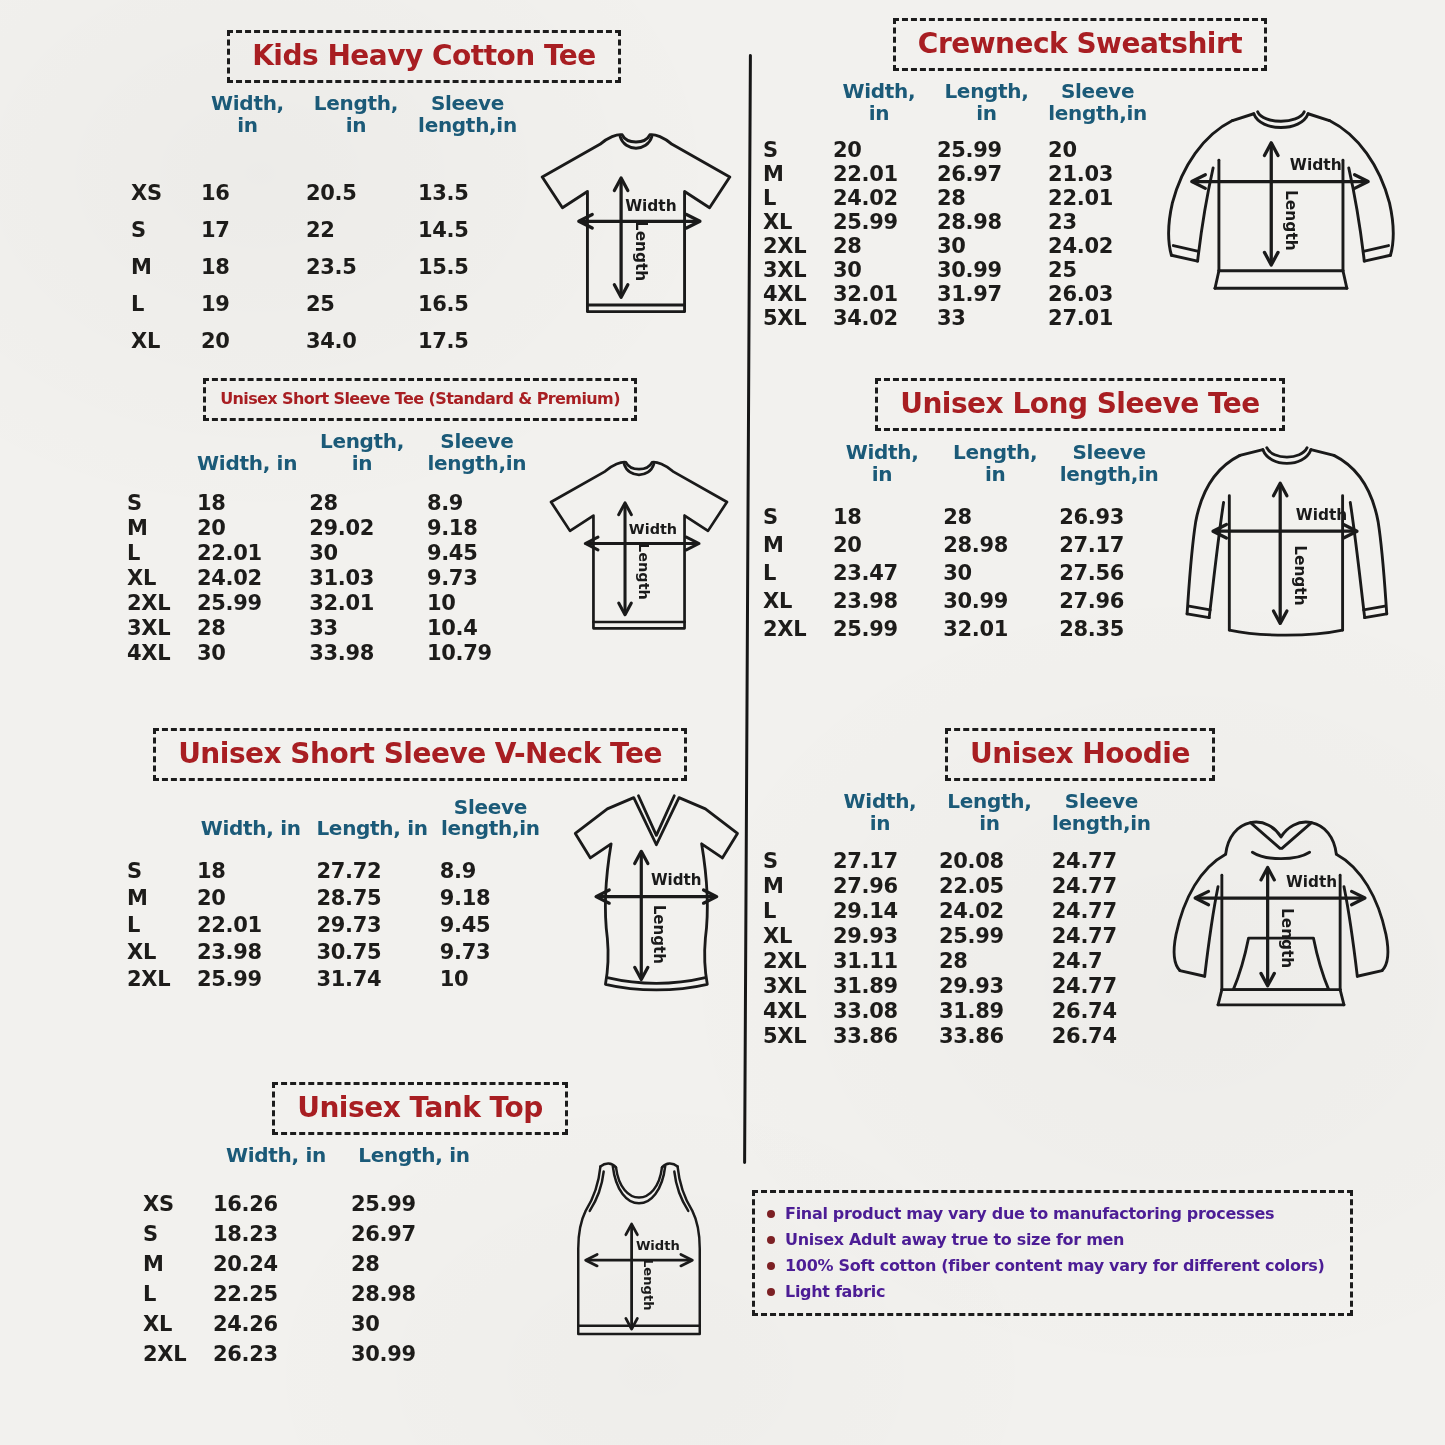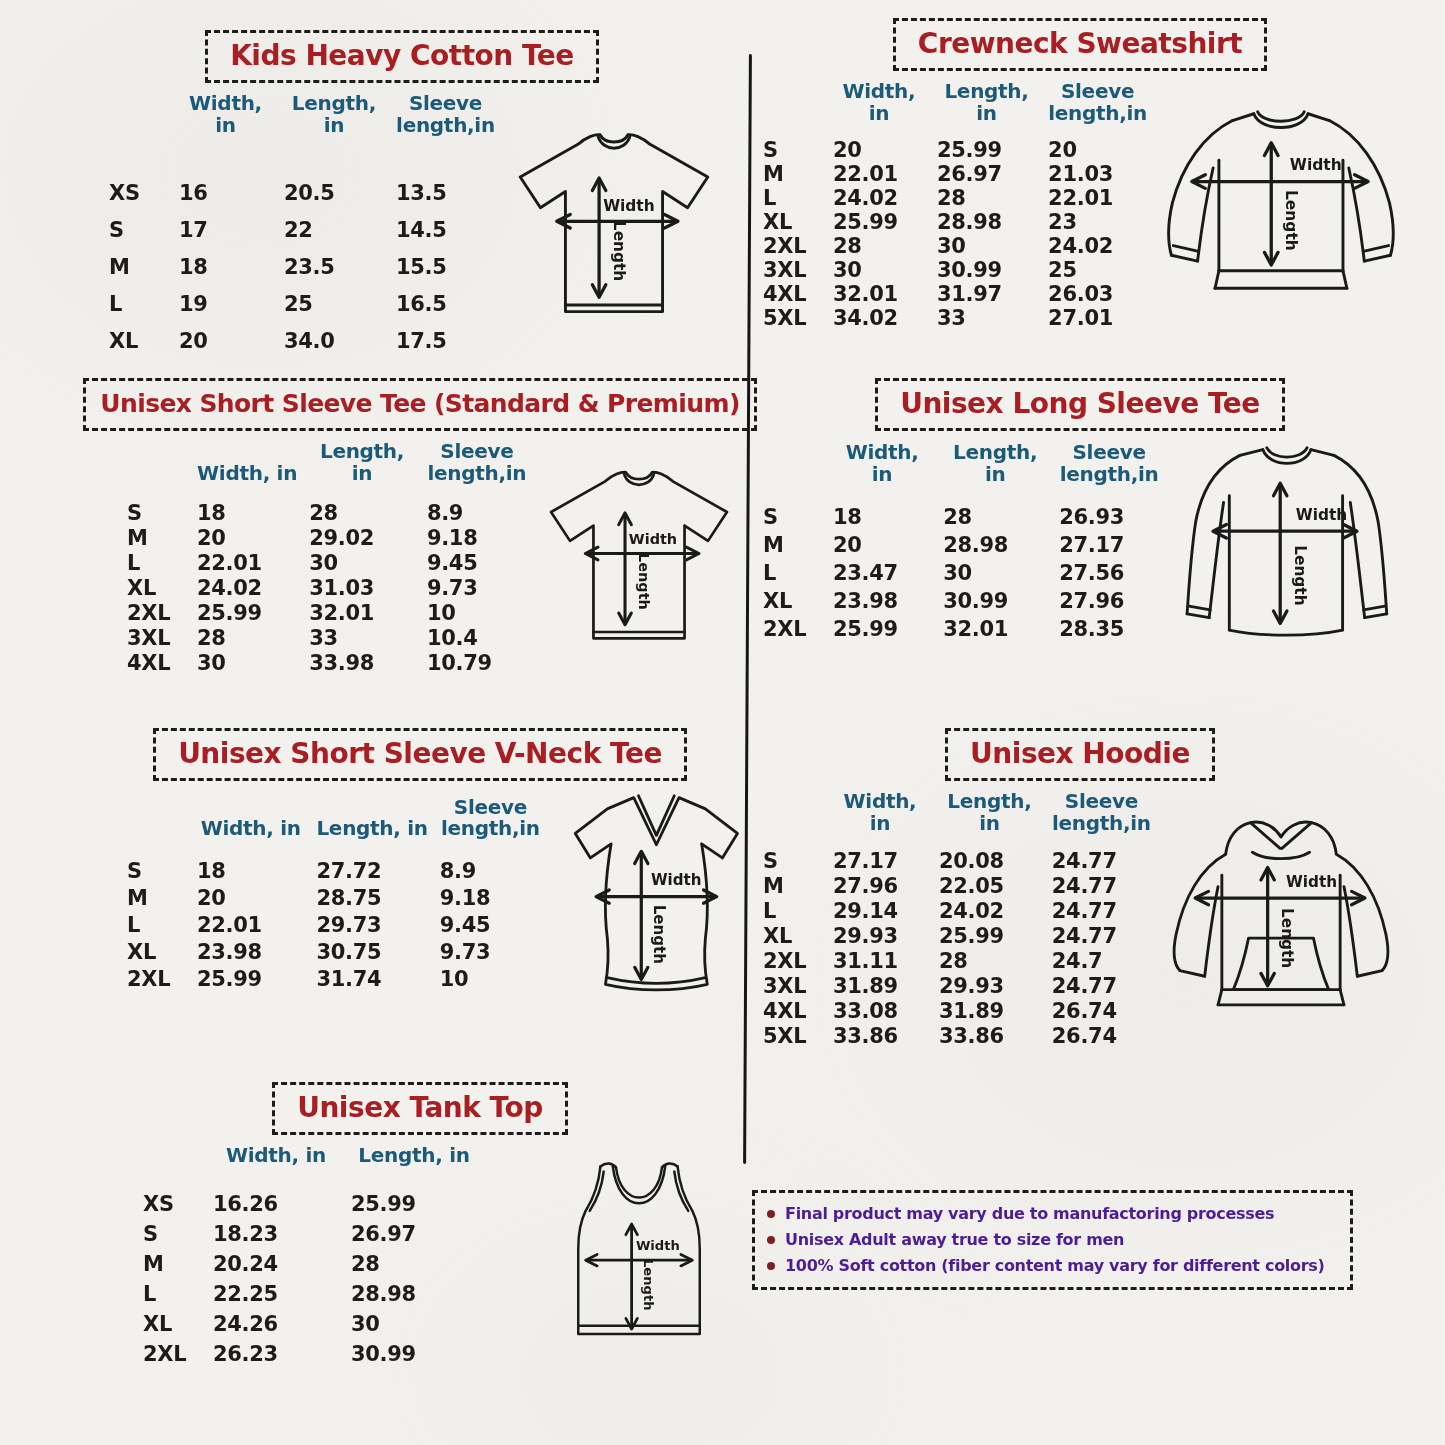--- a/index.html
+++ b/index.html
@@ -13,21 +13,21 @@
       radial-gradient(ellipse 700px 500px at 45% 95%, rgba(0,0,0,0.016), transparent 60%);
     position:relative;overflow:hidden;
     --red:#a81e22; --blue:#1b5a78; --ink:#1d1c1a; --bullet:#7c2024;
   }
   .page{position:absolute;inset:0;}
   .divider{position:absolute;left:746px;top:54px;width:3px;height:1110px;background:#161616;transform:rotate(0.3deg);border-radius:2px;}
   .panel{position:absolute;box-sizing:border-box;}
   .title-row{display:flex;justify-content:center;margin-bottom:10px;}
   .title-box{border:3px dashed #1c1c1c;padding:6px 22px 8px;background:transparent;}
   .title-box .ttl{font-weight:700;color:var(--red);font-size:28px;letter-spacing:-0.5px;white-space:nowrap;}
-  .panel.small-title .title-box .ttl{font-size:25px;letter-spacing:-0.6px;}
+  .panel.small-title .title-box .ttl{font-size:16px;letter-spacing:-0.6px;}
   .panel.small-title .title-box{padding:8px 14px 10px;}
   .content{display:flex;align-items:center;}
   .content.pl-left{padding-left:26px;}
   .content.pl-right{padding-left:2px;}
   table.size-table{border-collapse:collapse;}
   table.size-table th{
     color:var(--blue);font-size:20px;font-weight:700;text-align:center;
     vertical-align:bottom;line-height:1.08;padding:0 6px var(--hgap,16px) 6px;letter-spacing:-0.3px;
   }
   table.size-table th.sleeve{max-width:96px;}
@@ -51,21 +51,21 @@
   .notes .dot{flex:0 0 8px;width:8px;height:8px;border-radius:50%;background:var(--bullet);margin-top:9px;}
   .notes .txt{font-size:16px;font-weight:700;color:#4c1d95;letter-spacing:-0.3px;white-space:nowrap;}
 </style>
 </head>
 <body>
 
 <div class="page">
 
   <div class="divider"></div>
 
-  <section class="panel" style="left:77px;top:30px;width:650px;height:345px;">
+  <section class="panel" style="left:99px;top:30px;width:650px;height:345px;">
     <div class="title-row">
       <div class="title-box">
         <span class="ttl">Kids Heavy Cotton Tee</span>
       </div>
     </div>
     <div class="content pl-left">
       <table class="size-table" style="--rh:37px;--hgap:38px;">
         <thead>
             <tr>
               <th class="c0"></th>
@@ -662,16 +662,20 @@
           <span class="txt">Final product may vary due to manufactoring processes</span>
         </li>
         <li>
           <span class="dot"></span>
           <span class="txt">Unisex Adult away true to size for men</span>
         </li>
         <li>
           <span class="dot"></span>
           <span class="txt">100% Soft cotton (fiber content may vary for different colors)</span>
         </li>
+        <li>
+          <span class="dot"></span>
+          <span class="txt">Light fabric</span>
+        </li>
       </ul>
   </aside>
 
 </div>
 
 </body></html>

